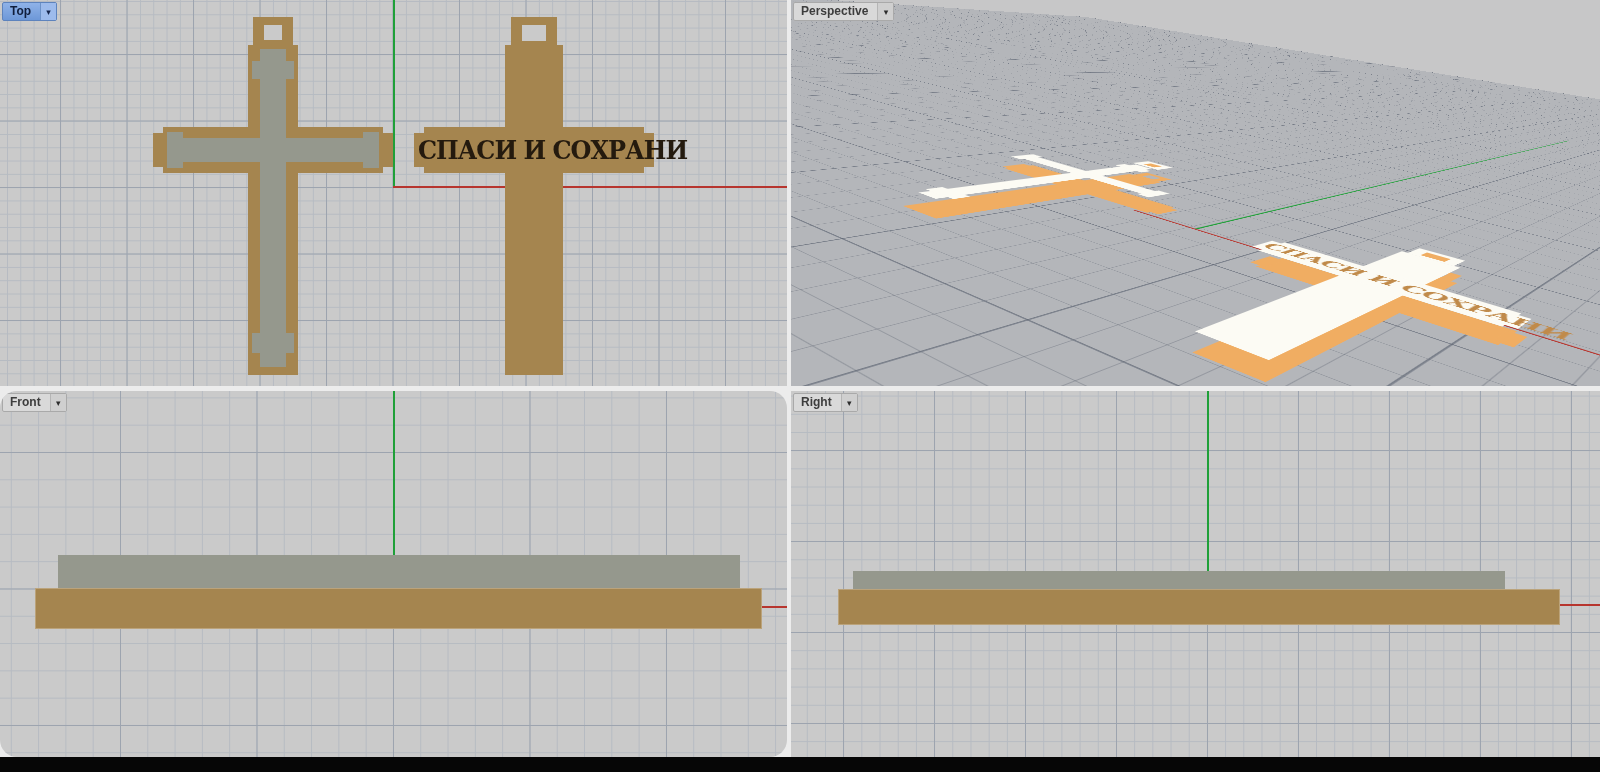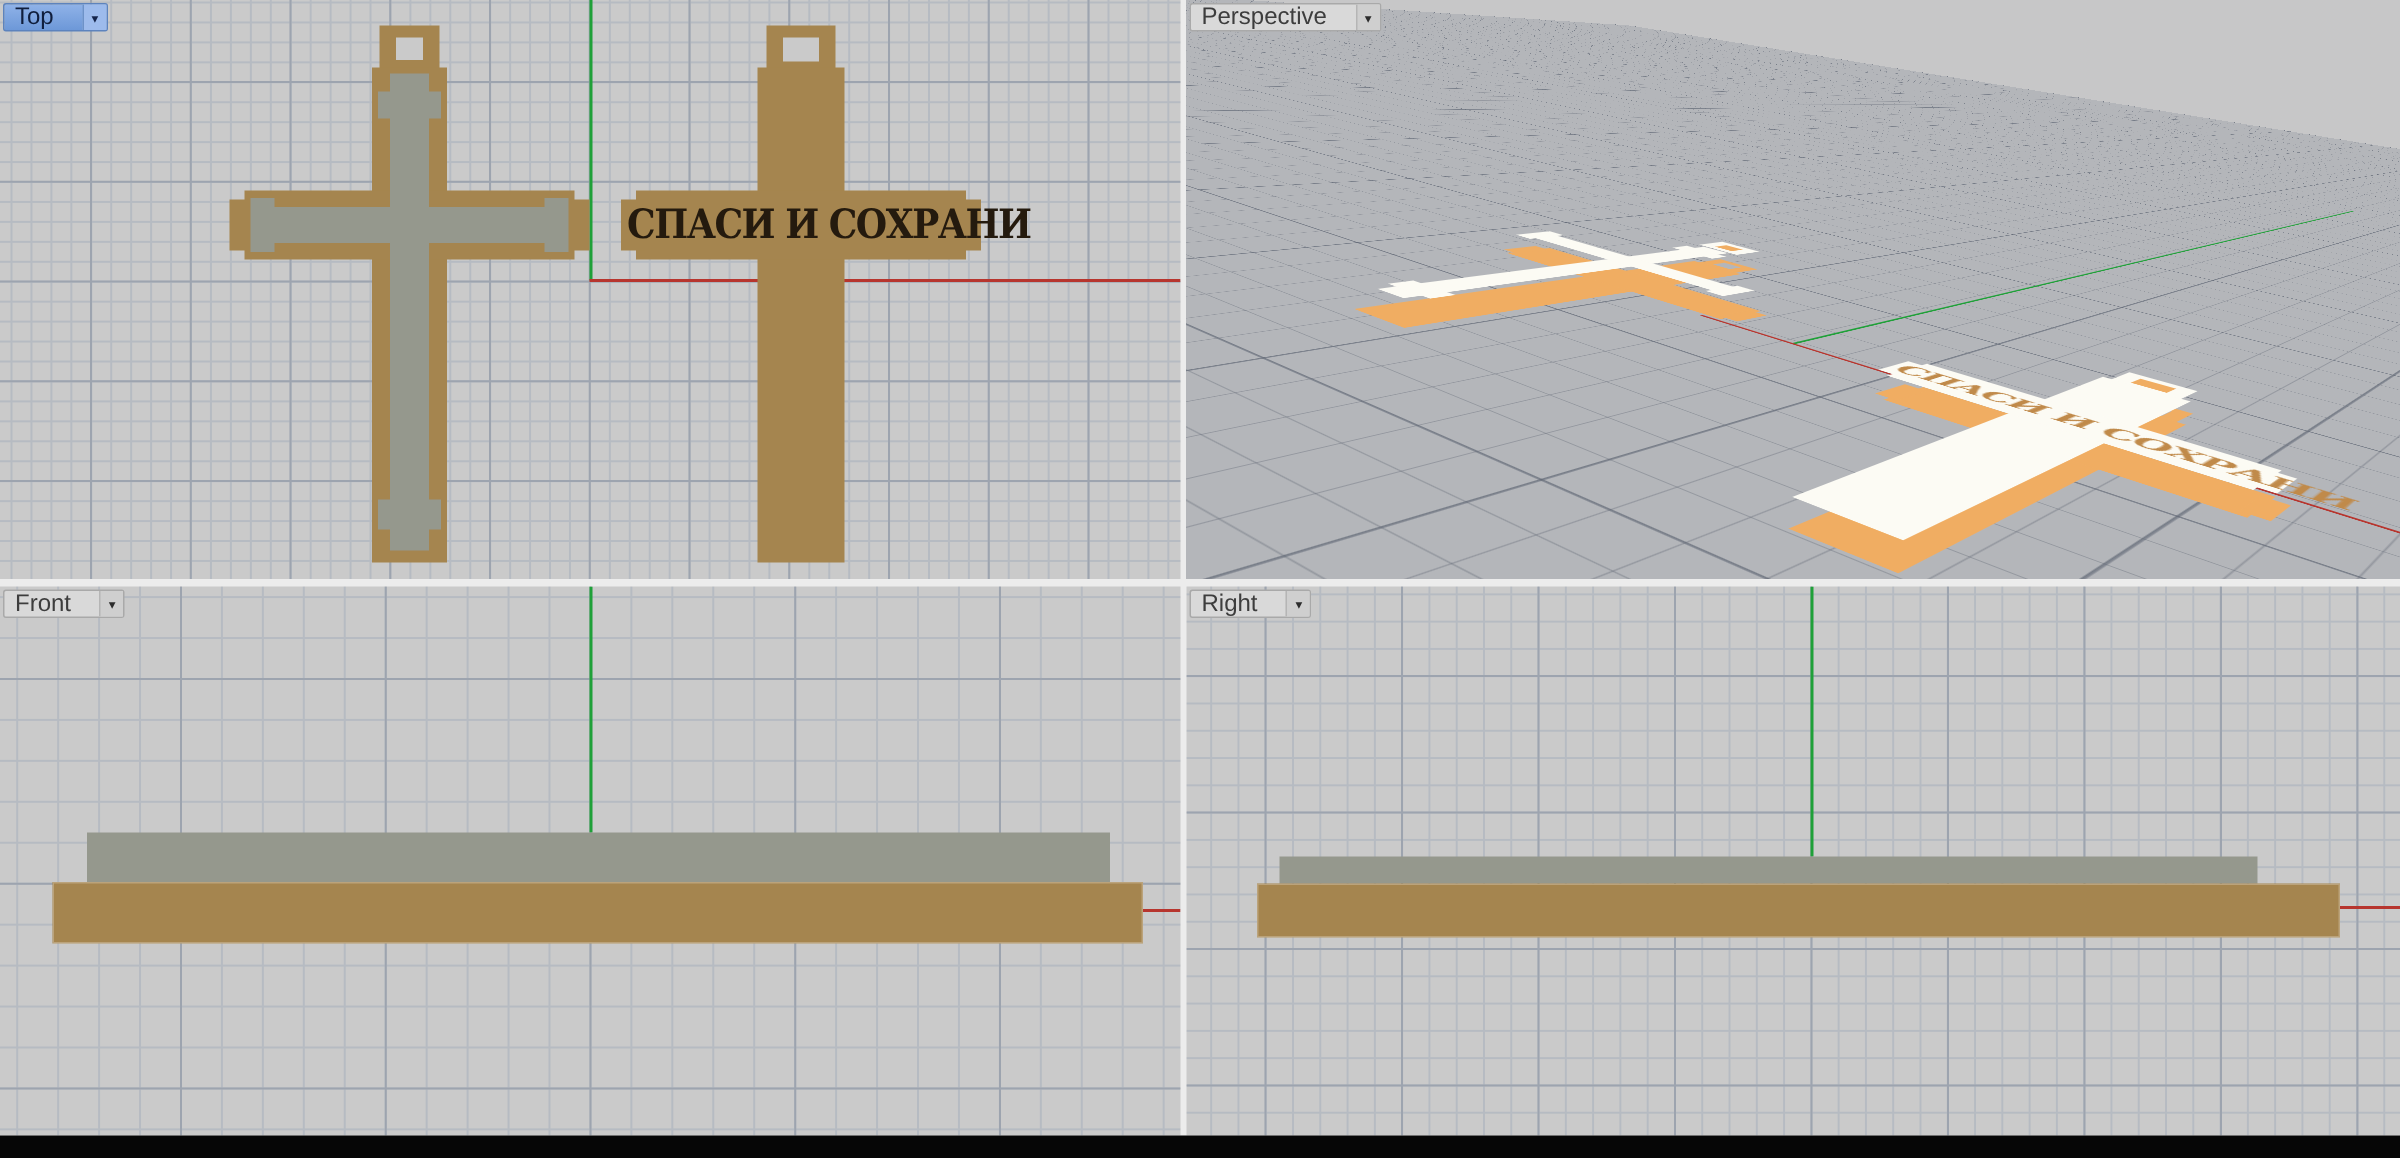--- a/index.html
+++ b/index.html
@@ -3,21 +3,21 @@
 <meta charset="utf-8">
 <style>
   html,body{margin:0;padding:0;background:#000;}
   #stage{position:relative;width:1600px;height:772px;background:#ececec;overflow:hidden;
          font-family:"Liberation Sans",sans-serif;}
 
   
   .vp{position:absolute;overflow:hidden;background:#cacaca;}
   #vp-top{left:0;top:0;width:787px;height:386px;}
   #vp-persp{left:791px;top:0;width:809px;height:386px;background:#c7c7c8;}
-  #vp-front{left:0;top:391px;width:787px;height:366px;}
+  #vp-front{left:0;top:391px;width:787px;height:366px;border-radius:17px;}
   #vp-right{left:791px;top:391px;width:809px;height:366px;}
   #bottombar{position:absolute;left:0;top:757px;width:1600px;height:15px;background:#060606;}
 
   
   .grid{position:absolute;inset:0;}
   .g13{background-image:
       linear-gradient(to right,#9da4af 1px,transparent 1px),
       linear-gradient(to bottom,#9da4af 1px,transparent 1px),
       linear-gradient(to right,#b6bbc2 1px,transparent 1px),
       linear-gradient(to bottom,#b6bbc2 1px,transparent 1px);
@@ -34,21 +34,21 @@
       linear-gradient(to right,#9da4af 1px,transparent 1px),
       linear-gradient(to bottom,#9da4af 1px,transparent 1px),
       linear-gradient(to right,#b6bbc2 1px,transparent 1px),
       linear-gradient(to bottom,#b6bbc2 1px,transparent 1px);
       background-size:91px 91px,91px 91px,18.2px 18.2px,18.2px 18.2px;
       background-position:52px 59px,52px 59px,15.8px 4.6px,15.8px 4.6px;}
 
   
   .chip{position:absolute;left:2px;top:2px;display:flex;align-items:stretch;z-index:50;
         height:17px;border:1px solid #a9a9a9;background:#d9d9d9;border-radius:2px;}
-  .chip .lbl{padding:1px 19px 0 7px;font-size:16px;font-weight:normal;color:#3d3d3d;line-height:15px;}
+  .chip .lbl{padding:1px 9px 0 7px;font-size:12px;font-weight:bold;color:#3d3d3d;line-height:15px;}
   .chip .dd{width:15px;border-left:1px solid #b5b5b5;display:flex;align-items:center;justify-content:center;
         font-size:9px;color:#2c2c2c;background:#cfcfcf;}
   .chip.active{background:linear-gradient(#8fb2e8,#6d98d8);border-color:#5d83bd;}
   .chip.active .lbl{color:#101e3c;}
   .chip.active .dd{background:#9dbbec;border-left-color:#6d92c8;color:#15244a;}
 
   
   .axis{position:absolute;}
   .ax-green{background:#1fa038;}
   .ax-red{background:#b7352e;}

